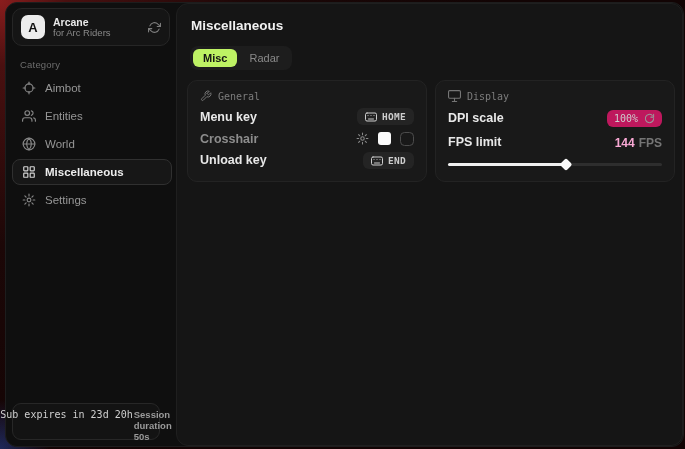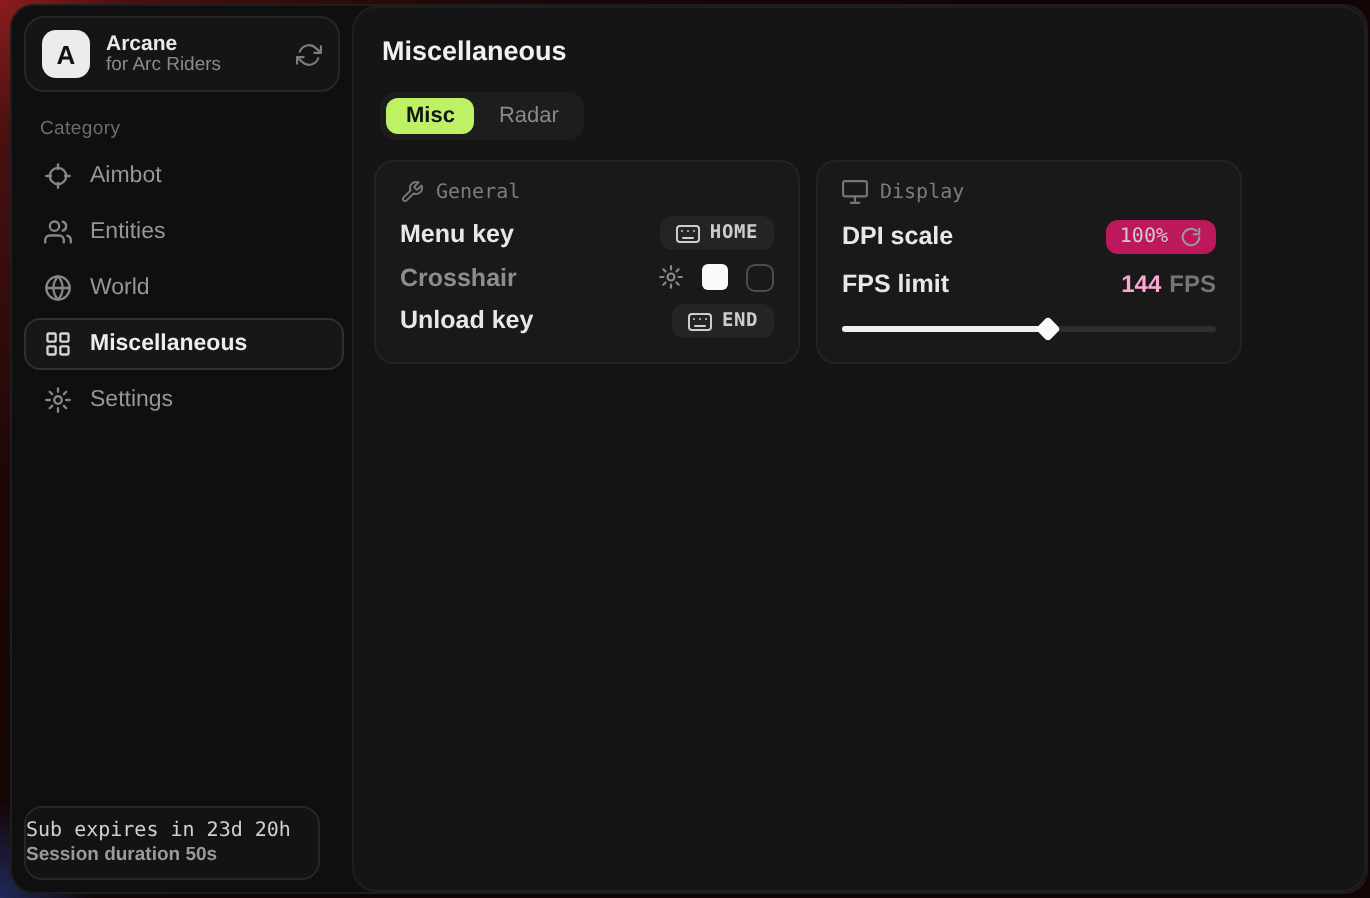--- a/index.html
+++ b/index.html
@@ -50,42 +50,42 @@
   }
   .nav-item .nav-icon { display:flex; color:#868686; }
   .nav-item .nav-label { font-size:11.5px; }
   .nav-item.selected { background:#171717; border-color:#303030; }
   .nav-item.selected .nav-label { color:#ededed; font-weight:bold; }
   .nav-item.selected .nav-icon { color:#d6d6d6; }
 
   .sub-card {
     position:absolute; left:6px; bottom:6px; width:148px; height:37px;
     background:#131313; border:1px solid #272727; border-radius:9px;
-    padding:5px 0; display:flex; flex-direction:column; justify-content:center; gap:1px;
+    padding:5px 15px; display:flex; flex-direction:row; justify-content:center; gap:1px;
   }
   .sub-line1 { font-family:"DejaVu Sans Mono", monospace; font-size:10px; color:#d0d0d0; white-space:nowrap; }
   .sub-line2 { font-size:9.5px; font-weight:bold; color:#9a9a9a; }
 
   
   .main-panel {
     position:absolute; left:170px; top:0; right:0; bottom:0;
     background:#151515; border:1px solid #1f1f1f; border-radius:12px;
   }
   .page-title { position:absolute; left:14px; top:14px; font-size:13.5px; font-weight:bold; color:#f1f1f1; }
 
   .tabs {
     position:absolute; left:13px; top:42px;
     display:inline-flex; gap:2px; background:#1d1d1d; border-radius:8px; padding:3px;
   }
   .tab { font-size:11px; padding:3px 10px; border-radius:6px; color:#8a8a8a; cursor:default; }
   .tab.active { background:#bef264; color:#141414; font-weight:bold; }
 
   .cards { position:absolute; left:10px; top:76px; display:flex; gap:8px; }
   .card {
-    width:213px; height:102px; background:#191919;
+    width:240px; height:102px; background:#191919;
     border:1px solid #232323; border-radius:10px; padding:9px 12px 10px;
     display:flex; flex-direction:column;
   }
   .card-header { display:flex; align-items:center; gap:6px; color:#757575; margin-bottom:4px; }
   .card-title { font-family:"DejaVu Sans Mono", monospace; font-size:10px; color:#7c7c7c; }
 
   .row { display:flex; align-items:center; justify-content:space-between; height:24px; }
   .row-label { font-size:12.5px; font-weight:bold; color:#e8e8e8; }
   .row-label.muted { color:#8d8d8d; }
 

